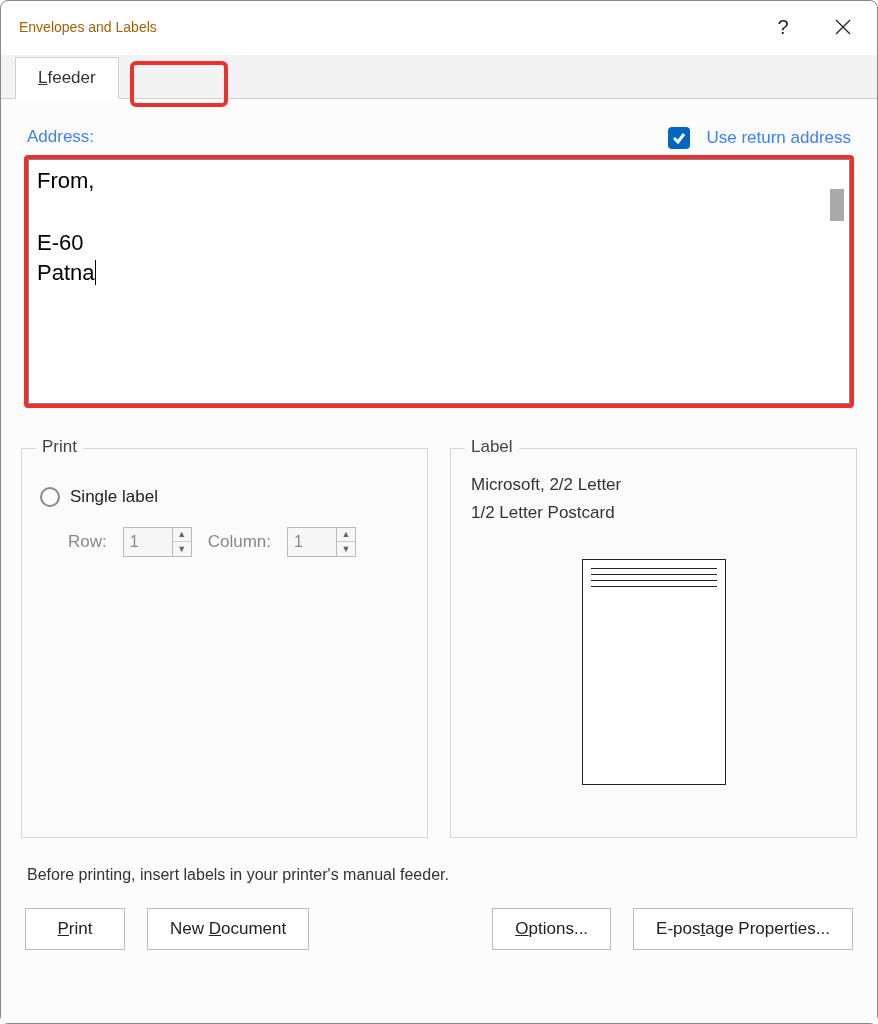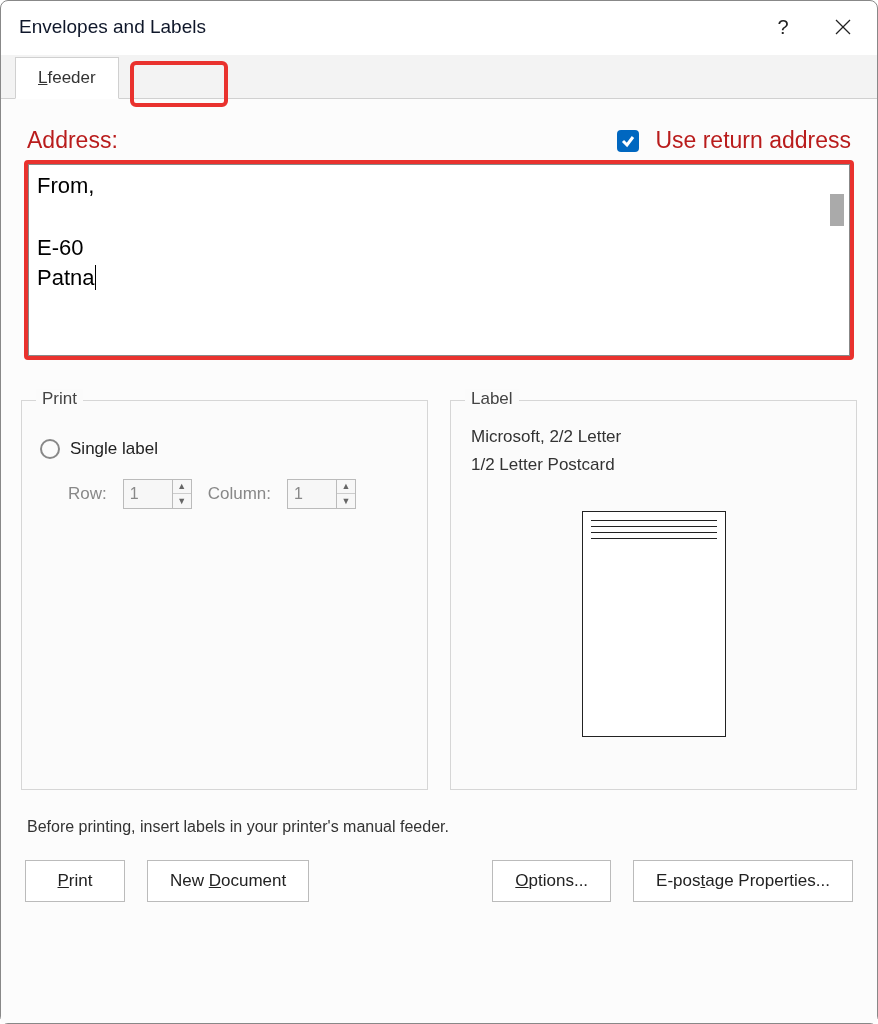--- a/index.html
+++ b/index.html
@@ -1,34 +1,34 @@
 <!DOCTYPE html>
 <html><head>
 <meta charset="utf-8">
 <style>
 * { box-sizing: border-box; margin: 0; padding: 0; font-family: "Segoe UI", Tahoma, sans-serif; }
 body { background: #fff; width: 878px; height: 1024px; overflow: hidden; }
 .dialog { width: 878px; height: 1024px; border: 1px solid #888; border-radius: 8px; background: #fff; display: flex; flex-direction: column; position: relative; }
 .titlebar { display: flex; align-items: center; justify-content: space-between; padding: 10px 18px 10px 18px; }
-.titlebar-title { font-size: 19px; color: #0f172a; }
+.titlebar-title { font-size: 14px; color: #a16207; }
 .titlebar-controls { display: flex; align-items: center; gap: 28px; }
 .help-btn, .close-btn { width: 32px; height: 32px; display: flex; align-items: center; justify-content: center; cursor: pointer; font-size: 20px; color: #222; }
 .close-btn svg { stroke: #222; stroke-width: 1.3; }
 .tabbar { display: flex; align-items: flex-end; background: #f3f3f3; border-bottom: 1px solid #d0d0d0; padding: 0 14px; height: 44px; margin-top: 2px; }
 .tab { padding: 10px 22px 10px 22px; font-size: 17px; color: #333; cursor: pointer; position: relative; }
 .tab.active { background: #fff; border: 1px solid #d0d0d0; border-bottom: 1px solid #fff; margin-bottom: -1px; }
 .tab .u { text-decoration: underline; }
 .highlight-active { border: 4px solid #e9322e; border-radius: 6px; position: absolute; left: 129px; top: 60px; width: 98px; height: 46px; pointer-events: none; z-index: 5; }
 .body { flex: 1; padding: 14px 20px 16px 20px; background: #fcfcfc; display: flex; flex-direction: column; }
-.address-row { display: flex; justify-content: space-between; align-items: flex-start; margin: 14px 6px 6px 6px; font-size: 23px; color: #b91c1c; }
+.address-row { display: flex; justify-content: space-between; align-items: flex-start; margin: 14px 6px 6px 6px; font-size: 17px; color: #3b82f6; }
 .checkbox-wrap { display: flex; align-items: center; gap: 16px; cursor: pointer; }
 .checkbox { width: 22px; height: 22px; border-radius: 4px; background: #0067c0; display: flex; align-items: center; justify-content: center; }
 .checkbox svg { stroke: #fff; stroke-width: 3; fill: none; }
 .address-highlight { border: 4px solid #e9322e; border-radius: 4px; position: relative; margin: 0 3px; }
-.address-box { width: 100%; height: 192px; border: 1px solid #888; background: #fff; padding: 6px 8px; font-size: 22px; font-family: "Segoe UI", sans-serif; line-height: 1.4; resize: none; outline: none; white-space: pre-wrap; }
+.address-box { width: 100%; height: 245px; border: 1px solid #888; background: #fff; padding: 6px 8px; font-size: 22px; font-family: "Segoe UI", sans-serif; line-height: 1.4; resize: none; outline: none; white-space: pre-wrap; }
 .address-inner { position: relative; }
 .scrollbar-track { position: absolute; right: 4px; top: 6px; width: 18px; height: 186px; background: transparent; }
 .scrollbar-thumb { position: absolute; top: 24px; right: 2px; width: 14px; height: 32px; background: #aaa; }
 .cursor { border-right: 1px solid #000; }
 .groups { display: flex; gap: 22px; margin-top: 40px; }
 .groupbox { flex: 1; border: 1px solid #d6d6d6; background: #fbfbfb; padding: 26px 18px 18px 18px; position: relative; height: 390px; }
 .group-legend { position: absolute; top: -12px; left: 14px; background: #fbfbfb; padding: 0 6px; font-size: 17px; color: #444; }
 .radio-row { display: flex; align-items: center; gap: 10px; margin: 12px 0; cursor: pointer; font-size: 17px; color: #222; }
 .radio { width: 20px; height: 20px; border: 2px solid #888; border-radius: 50%; display: flex; align-items: center; justify-content: center; }
 .radio.checked { border-color: #0067c0; }

